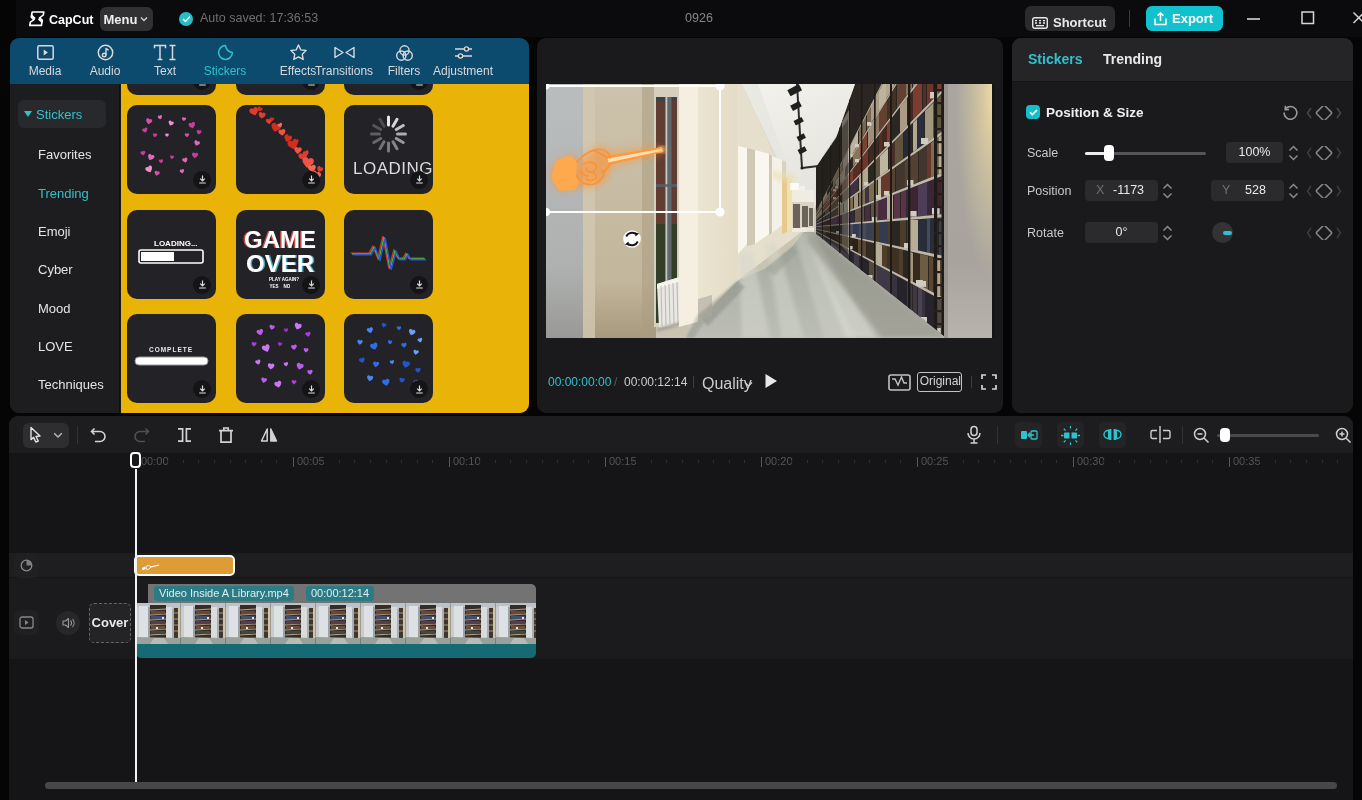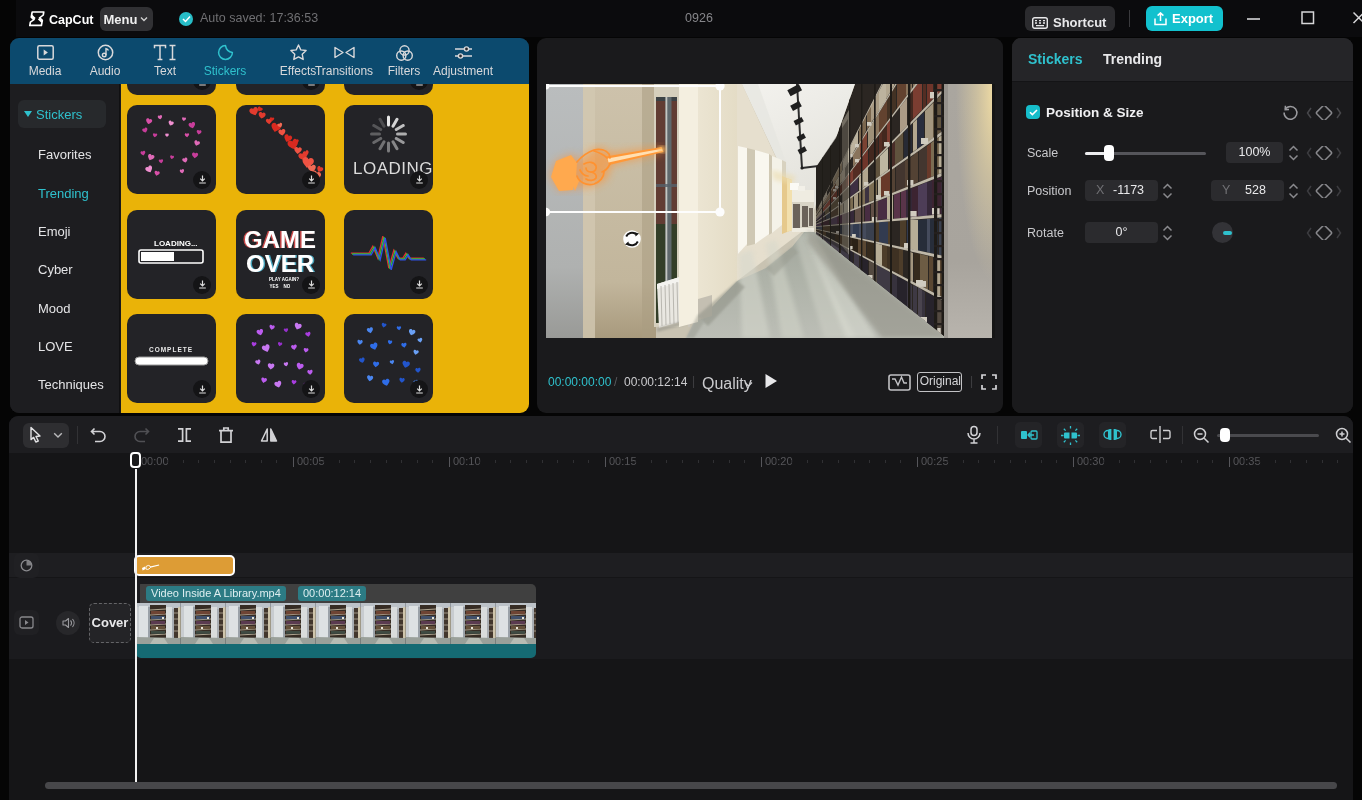--- a/index.html
+++ b/index.html
@@ -1128,21 +1128,21 @@
     <div class="abs" style="left:80px;top:187px;width:42px;height:40px;background:#242427;border:1px dashed #646467;border-radius:5px;color:#e8e8ea;font-size:13px;font-weight:bold;text-align:center;line-height:38px">Cover</div>
 
     <div class="abs" style="left:125px;top:139px;width:101px;height:21px;background:#dd9c35;border:2px solid #fff;border-radius:5px">
       <svg class="abs" style="left:5px;top:4px" width="20" height="11" viewBox="0 0 20 11">
           <path d="M1 7 L4 5.5 L4.6 8 L1.6 9.5 Z" fill="#fff"></path>
           <path d="M5 5.5 Q7.5 3.5 9 5 Q10.5 6.5 8 8 Q6 9 5 8 Z" fill="none" stroke="#fff" stroke-width="0.9"></path>
           <path d="M9 5.5 L18 3.5 L18.2 4.6 L9.3 6.8 Z" fill="#fff"></path>
         </svg>
     </div>
     <div class="abs" style="left:127px;top:168px;width:400px;height:74px;border-radius:5px;overflow:hidden">
-      <div class="abs" style="left:4px;top:0;width:480px;height:19px;background:#404040">
+      <div class="abs" style="left:12px;top:0;width:480px;height:19px;background:#737373">
         <div class="abs" style="left:6px;top:2px;height:15px;background:#2c7b84;border-radius:3px;color:#ddeef0;font-size:11px;line-height:15px;padding:0 5px">Video Inside A Library.mp4</div>
         <div class="abs" style="left:158px;top:2px;height:15px;background:#2c7b84;border-radius:3px;color:#ddeef0;font-size:11px;line-height:15px;padding:0 5px">00:00:12:14</div>
       </div>
       <svg class="abs" style="left:0;top:19px" width="400" height="41" viewBox="0 0 400 41">
         <defs>
           <g id="thumbtile">
             <rect x="0" y="0" width="45" height="41" fill="#aab3bb"></rect>
             <rect x="0" y="0" width="45" height="7" fill="#bcc2c8"></rect>
             <rect x="0" y="4" width="3" height="30" fill="#c8ccd0"></rect>
             <rect x="3" y="3" width="9" height="32" fill="#dde1e3"></rect>

